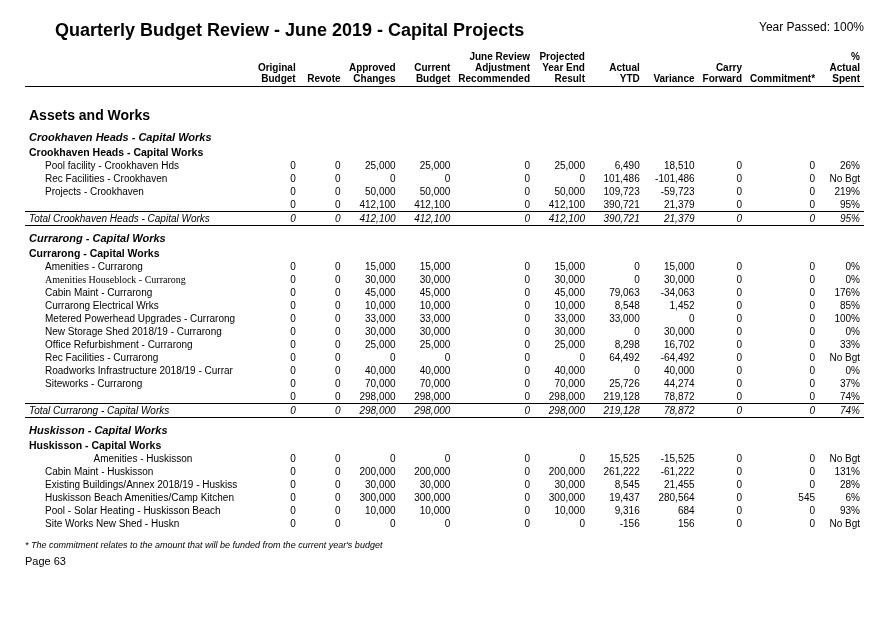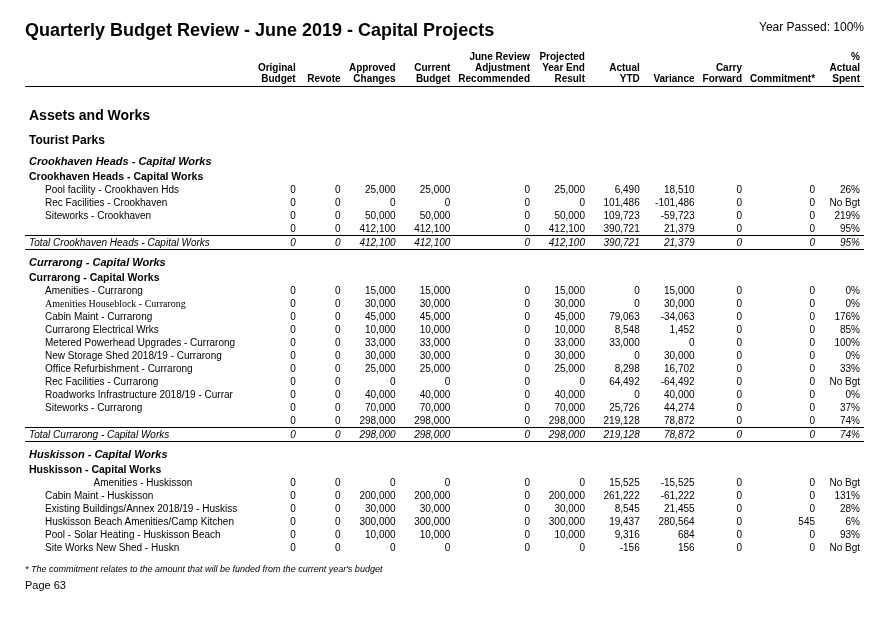--- a/index.html
+++ b/index.html
@@ -10,20 +10,21 @@
       color: #000;
       padding: 20px 25px;
       width: 889px;
       min-height: 628px;
     }
     .page-header {
       display: flex;
       justify-content: space-between;
       align-items: flex-start;
       margin-bottom: 8px;
+      margin-left: 30px;
     }
     .page-title {
       font-size: 18px;
       font-weight: bold;
     }
     .year-passed {
       font-size: 12px;
       text-align: right;
     }
     table {
@@ -121,23 +122,20 @@
       <th style="width:55px;">Variance</th>
       <th style="width:45px;text-align:right;">Carry<br>Forward</th>
       <th style="width:55px;">Commitment*</th>
       <th style="width:45px;">% Actual<br>Spent</th>
     </tr>
   </thead>
   <tbody id="table-body">
   <tr class="assets-header">
         <td colspan="12">Assets and Works</td>
       </tr>
-      <tr class="section-header">
-        <td colspan="12">Tourist Parks</td>
-      </tr>
       <tr class="subsection-header">
         <td colspan="12">Crookhaven Heads - Capital Works</td>
       </tr>
       <tr class="subsubsection-header">
         <td colspan="12">Crookhaven Heads - Capital Works</td>
       </tr>
       <tr class="data-row">
         <td style="padding-left: 20px;">Pool facility - Crookhaven Hds</td>
         <td>0</td>
         <td>0</td>
@@ -159,21 +157,21 @@
         <td>0</td>
         <td>0</td>
         <td>0</td>
         <td>101,486</td>
         <td>-101,486</td>
         <td>0</td>
         <td>0</td>
         <td>No Bgt</td>
       </tr>
       <tr class="data-row">
-        <td style="padding-left: 20px;">Siteworks - Crookhaven</td>
+        <td style="padding-left: 20px;">Projects - Crookhaven</td>
         <td>0</td>
         <td>0</td>
         <td>50,000</td>
         <td>50,000</td>
         <td>0</td>
         <td>50,000</td>
         <td>109,723</td>
         <td>-59,723</td>
         <td>0</td>
         <td>0</td>

